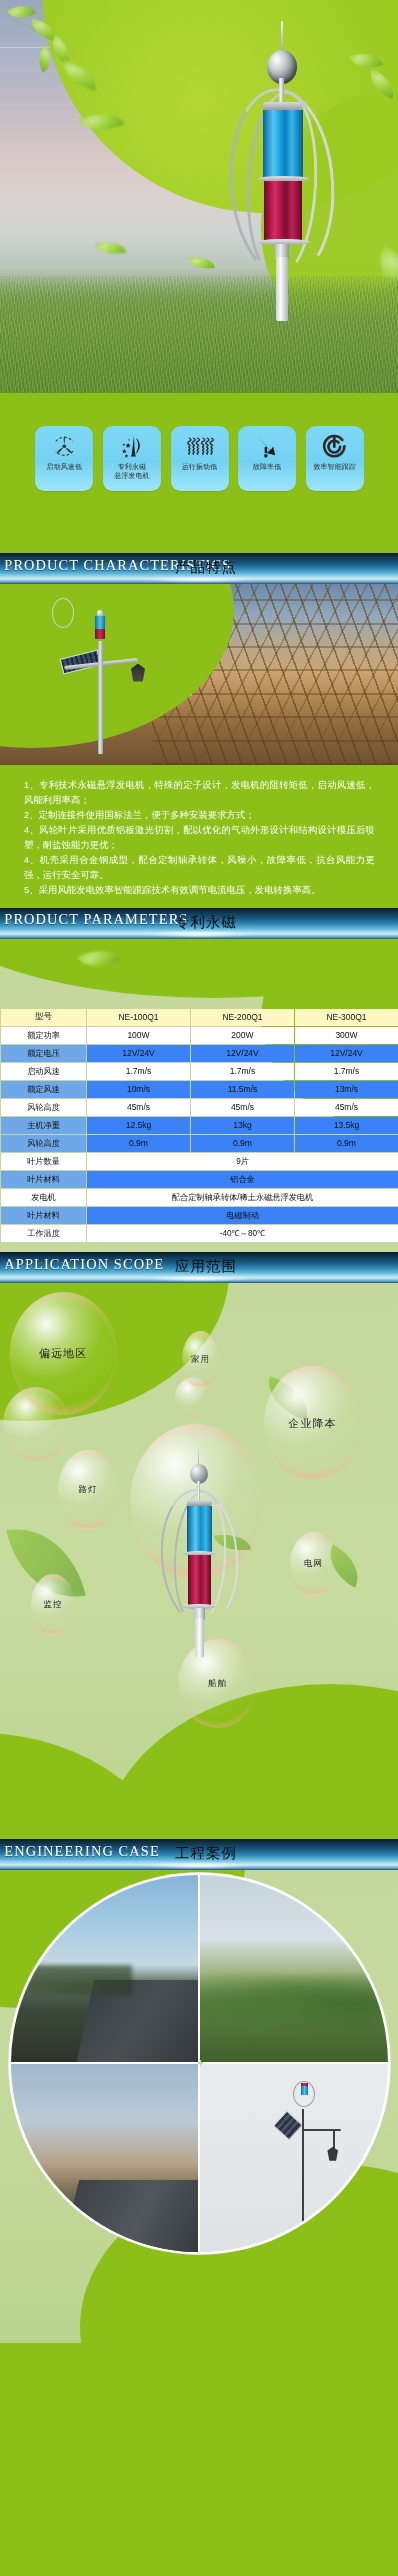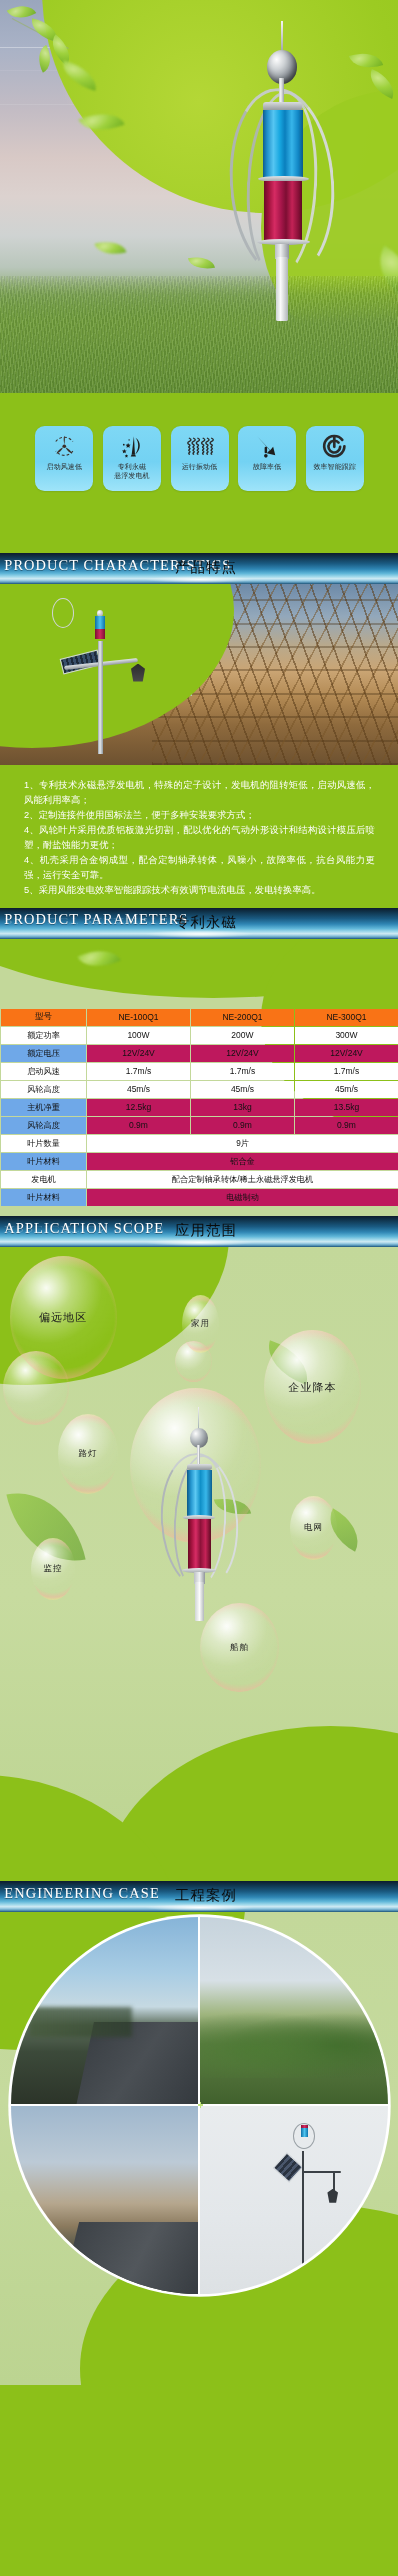--- a/index.html
+++ b/index.html
@@ -200,30 +200,30 @@
   .params-spacer { height:69px; }
   table.spec {
     position:relative; width:399px; border-collapse:separate; border-spacing:1.1px 1.1px;
     font-family:"Liberation Serif","DejaVu Serif",serif;
     margin-bottom:9.6px;
   }
   table.spec td {
     height:17px; text-align:center; vertical-align:middle;
     font-size:8.5px; color:#111; background:#ffffff;
   }
-  table.spec tr.alt td { background:#be185d; }
+  table.spec tr.alt td { background:#3b82f6; }
   table.spec td.lbl { width:85px; font-family:"Liberation Sans",sans-serif; font-size:8.2px; }
   table.spec tr.alt td.lbl { background:#6fa8e8; }
   table.spec td.val { font-family:Liberation Sans, sans-serif; }
-  table.spec tr.hdr td { background:#f97316; font-size:8.5px; }
+  table.spec tr.hdr td { background:#fef9c3; font-size:8.5px; }
   table.spec td.merged { font-family:"Liberation Sans",sans-serif; font-size:8.2px; }
 
   
   .scope {
-    position:relative; width:399px; height:634px; overflow:hidden;
+    position:relative; width:399px; height:556px; overflow:hidden;
     background: linear-gradient(to bottom,#c3d89a 0%, #c7db9f 55%, #bcd491 100%);
   }
   .scope .gtop-left { position:absolute; left:-175px; top:-160px; width:404px; height:298px; background:#8cc019; border-radius:50%; }
   .scope .gbot-right { position:absolute; right:-160px; bottom:-175px; width:457px; height:330px; background:#8cc019; border-radius:50%; }
   .scope .gbot-left { position:absolute; left:-223px; bottom:-213px; width:404px; height:319px; background:#8cc019; border-radius:50%; }
   .bubble {
     position:absolute; border-radius:50%;
     background:
       radial-gradient(circle at 34% 26%, rgba(255,255,255,.95) 0%, rgba(255,255,255,.42) 22%, rgba(255,255,255,.06) 48%, rgba(255,255,255,0) 70%),
       radial-gradient(circle at 50% 50%, rgba(255,255,255,0) 62%, rgba(255,170,160,.42) 74%, rgba(255,235,140,.4) 82%, rgba(120,220,200,.45) 90%, rgba(140,170,235,.45) 97%, rgba(255,255,255,0) 100%);
@@ -493,20 +493,26 @@
             <td class="val">12V/24V</td>
             <td class="val">12V/24V</td>
             <td class="val">12V/24V</td>
           </tr>
           <tr>
             <td class="lbl">启动风速</td>
             <td class="val">1.7m/s</td>
             <td class="val">1.7m/s</td>
             <td class="val">1.7m/s</td>
           </tr>
+          <tr class="alt">
+            <td class="lbl">额定风速</td>
+            <td class="val">10m/s</td>
+            <td class="val">11.5m/s</td>
+            <td class="val">13m/s</td>
+          </tr>
           <tr>
             <td class="lbl">风轮高度</td>
             <td class="val">45m/s</td>
             <td class="val">45m/s</td>
             <td class="val">45m/s</td>
           </tr>
           <tr class="alt">
             <td class="lbl">主机净重</td>
             <td class="val">12.5kg</td>
             <td class="val">13kg</td>
@@ -527,20 +533,24 @@
             <td colspan="3" class="merged">铝合金</td>
           </tr>
           <tr>
             <td class="lbl">发电机</td>
             <td colspan="3" class="merged">配合定制轴承转体/稀土永磁悬浮发电机</td>
           </tr>
           <tr class="alt">
             <td class="lbl">叶片材料</td>
             <td colspan="3" class="merged">电磁制动</td>
           </tr>
+          <tr>
+            <td class="lbl">工作温度</td>
+            <td colspan="3" class="merged">-40℃～80℃</td>
+          </tr>
         </tbody>
     </table>
   </section>
 
   <div class="banner">
     <span class="en">APPLICATION  SCOPE</span>
     <span class="en-reflect">APPLICATION  SCOPE</span>
     <span class="cn">应用范围</span>
   </div>
 
@@ -569,21 +579,21 @@
     </div>
     <div class="bubble" style="left:264px;top:83px;width:97px;height:114px;">
       <span class="blabel">企业降本</span>
     </div>
     <div class="bubble sm" style="left:290px;top:249px;width:47px;height:64px;">
       <span class="blabel">电网</span>
     </div>
     <div class="bubble sm" style="left:31px;top:291px;width:44px;height:62px;">
       <span class="blabel">监控</span>
     </div>
-    <div class="bubble sm" style="left:200px;top:356px;width:79px;height:89px;">
+    <div class="bubble sm" style="left:178px;top:356px;width:79px;height:89px;">
       <span class="blabel">船舶</span>
     </div>
 
     <div class="scope-turbine">
       <div class="st-arc sarc1"></div>
       <div class="st-arc sarc2"></div>
       <div class="st-spike"></div>
       <div class="st-dome"></div>
       <div class="st-shaft"></div>
       <div class="st-hub"></div>

